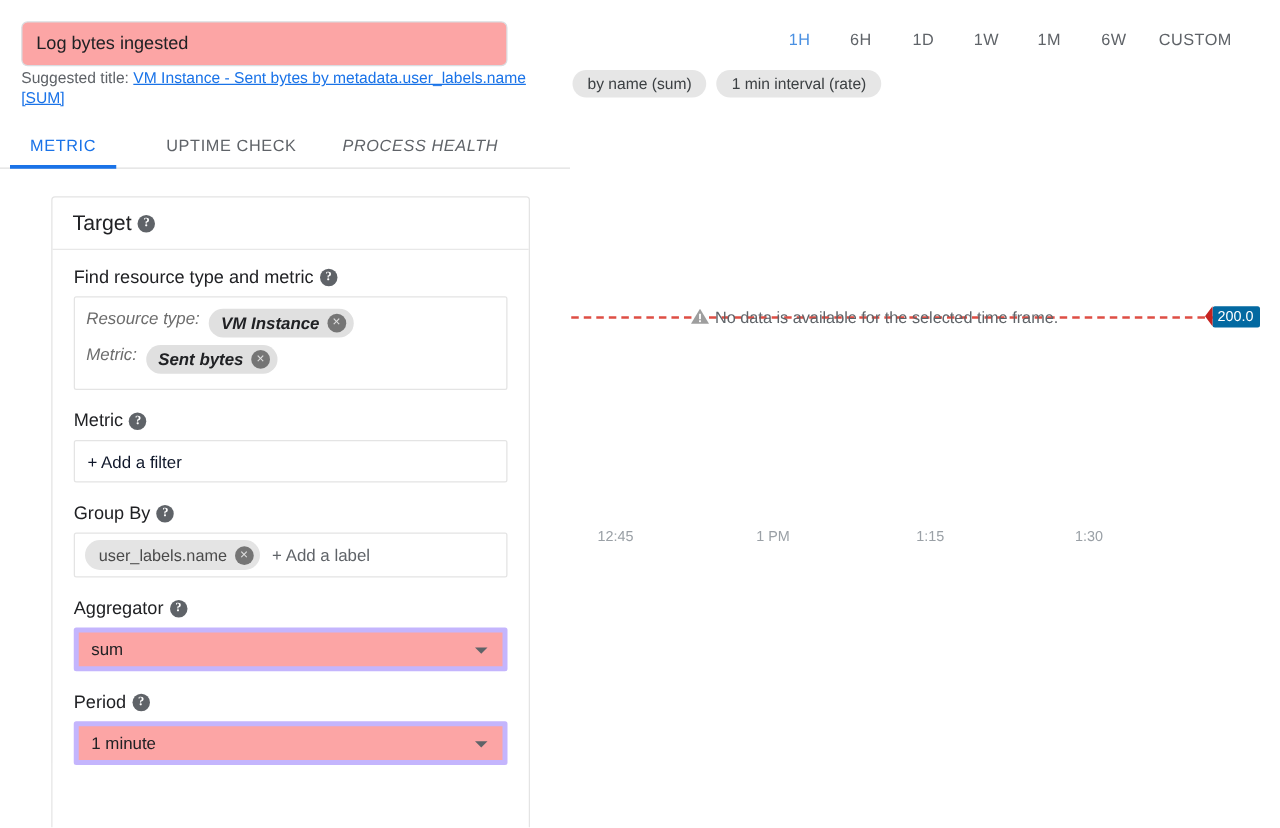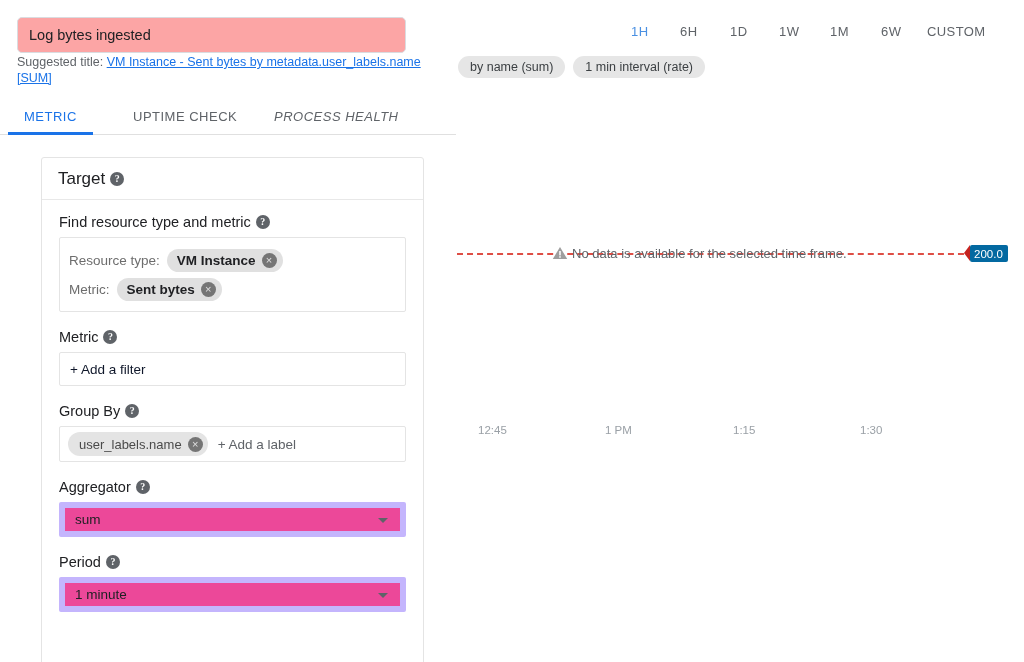--- a/index.html
+++ b/index.html
@@ -140,23 +140,24 @@
 
   .box {
     border: 1px solid #e4e4e4;
     border-radius: 2px;
     background: #ffffff;
     padding: 6px 9px;
   }
 
   .kv-row {
     display: flex;
-    align-items: center;
+    align-items: flex-start;
     min-height: 26px;
     margin: 3px 0;
+    font-style: italic;
   }
   .kv-key {
     font-size: 13.5px;
     color: #6d6d6d;
     margin-right: 7px;
   }
 
   .chip {
     display: inline-flex;
     align-items: center;
@@ -217,30 +218,30 @@
   }
   .add-label {
     font-size: 13.5px;
     color: #5f6368;
     margin-left: 10px;
     cursor: pointer;
   }
 
   .select-box {
     position: relative;
-    border: 6px solid #c4b5fd;
+    border: 4px solid #c4b5fd;
     border-radius: 2px;
     height: 35px;
     display: flex;
     align-items: center;
     padding: 0 10px;
     font-size: 13.5px;
     color: #202124;
     cursor: pointer;
-    background: #ec4899;
+    background: #fca5a5;
   }
   .caret {
     position: absolute;
     right: 12px; top: 50%;
     margin-top: -2px;
     width: 0; height: 0;
     border-left: 5px solid transparent;
     border-right: 5px solid transparent;
     border-top: 5px solid #5f6368;
   }

